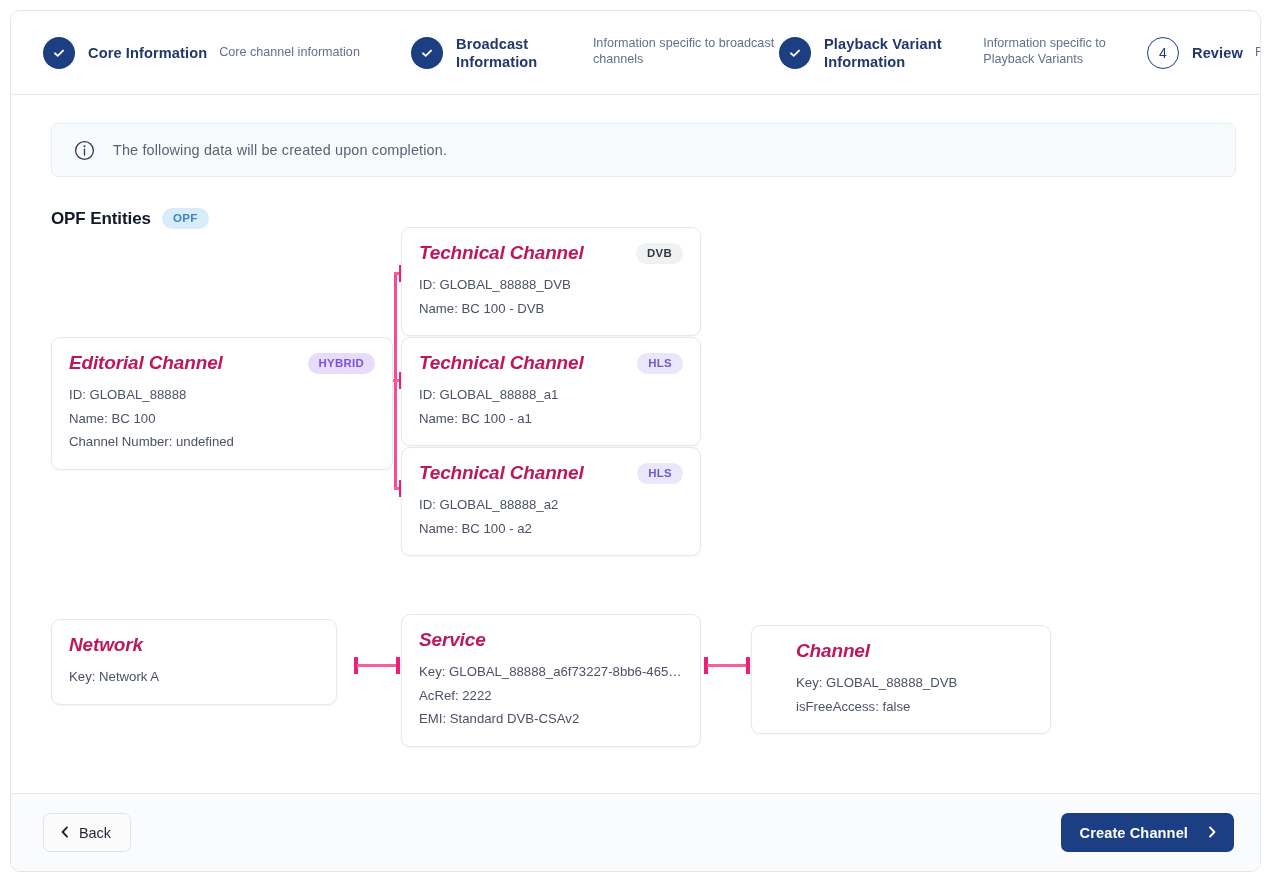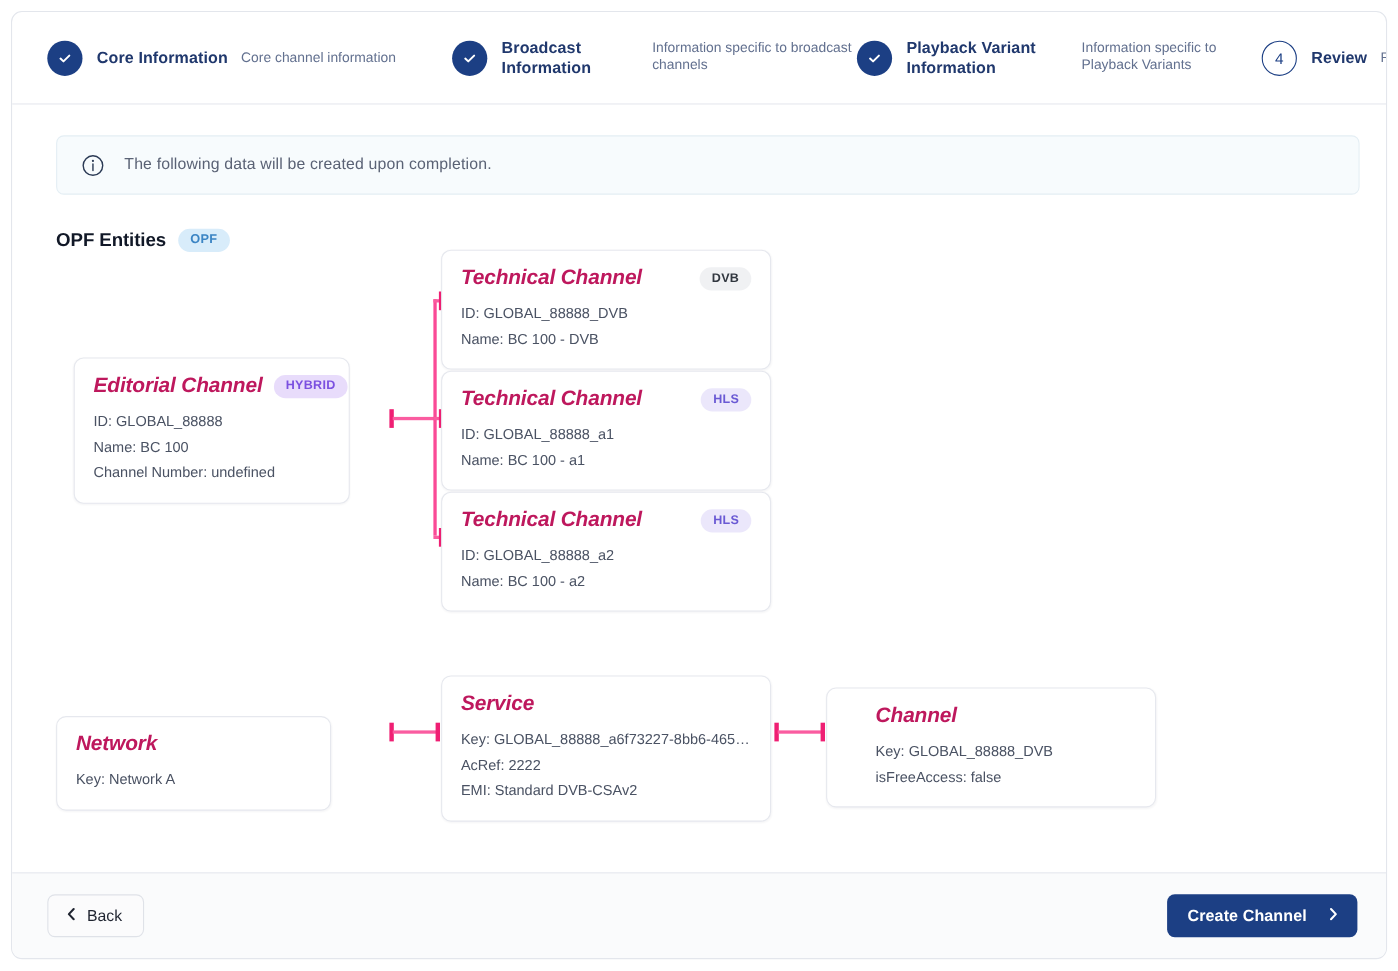--- a/index.html
+++ b/index.html
@@ -317,21 +317,21 @@
 
         <span class="conn conn-h" style="left:343px; top:43px; width:43px;"></span>
         <span class="conn conn-cap" style="left:348px; top:36px;"></span>
 
         <span class="conn conn-h" style="left:343px; top:150px; width:43px;"></span>
         <span class="conn conn-cap" style="left:348px; top:143px;"></span>
 
         <span class="conn conn-h" style="left:343px; top:258px; width:43px;"></span>
         <span class="conn conn-cap" style="left:348px; top:251px;"></span>
 
-        <div class="node" style="left:0px; top:96px; width:251px;margin-left:16px;">
+        <div class="node" style="left:0px; top:108px; width:342px;">
           <div class="node-head">
             <span class="node-title">Editorial Channel</span>
             <span class="node-badge badge-hybrid">HYBRID</span>
           </div>
           <div class="node-row">ID: GLOBAL_88888</div>
           <div class="node-row">Name: BC 100</div>
           <div class="node-row">Channel Number: undefined</div>
         </div>
 
         <div class="node" style="left:350px; top:-2px; width:300px;">
@@ -367,21 +367,21 @@
       <div class="graph ssp">
 
         <span class="conn conn-cap" style="left:303px; top:90px;"></span>
         <span class="conn conn-h" style="left:306px; top:97px; width:40px;"></span>
         <span class="conn conn-cap" style="left:345px; top:90px;"></span>
 
         <span class="conn conn-cap" style="left:653px; top:90px;"></span>
         <span class="conn conn-h" style="left:656px; top:97px; width:40px;"></span>
         <span class="conn conn-cap" style="left:695px; top:90px;"></span>
 
-        <div class="node" style="left:0px; top:84px; width:250px;">
+        <div class="node" style="left:0px; top:52px; width:286px;">
           <div class="node-head">
             <span class="node-title">Network</span>
           </div>
           <div class="node-row">Key: Network A</div>
         </div>
 
         <div class="node" style="left:350px; top:47px; width:300px;">
           <div class="node-head">
             <span class="node-title">Service</span>
           </div>

